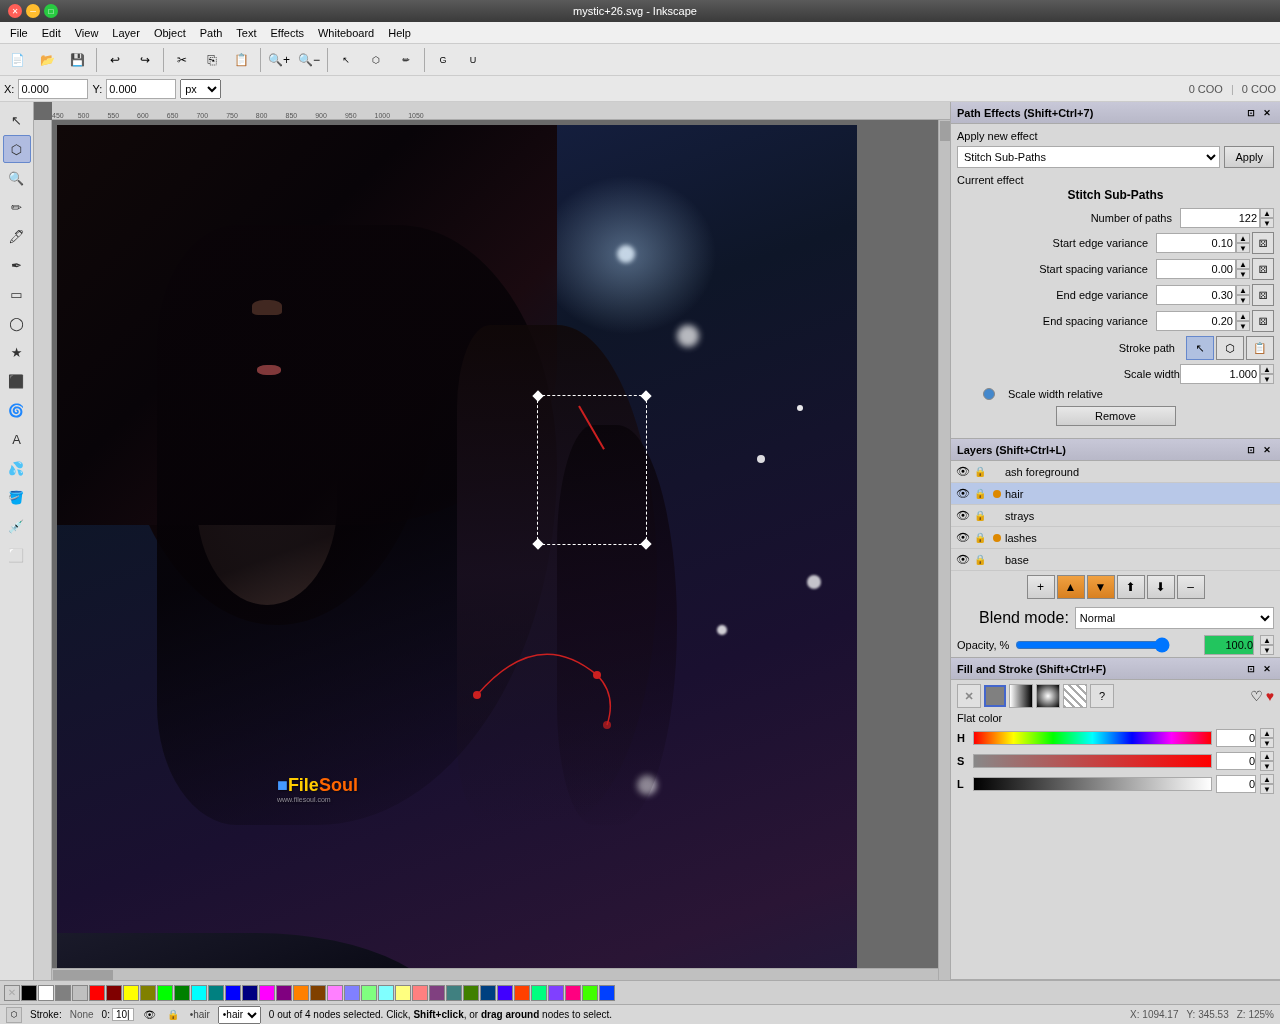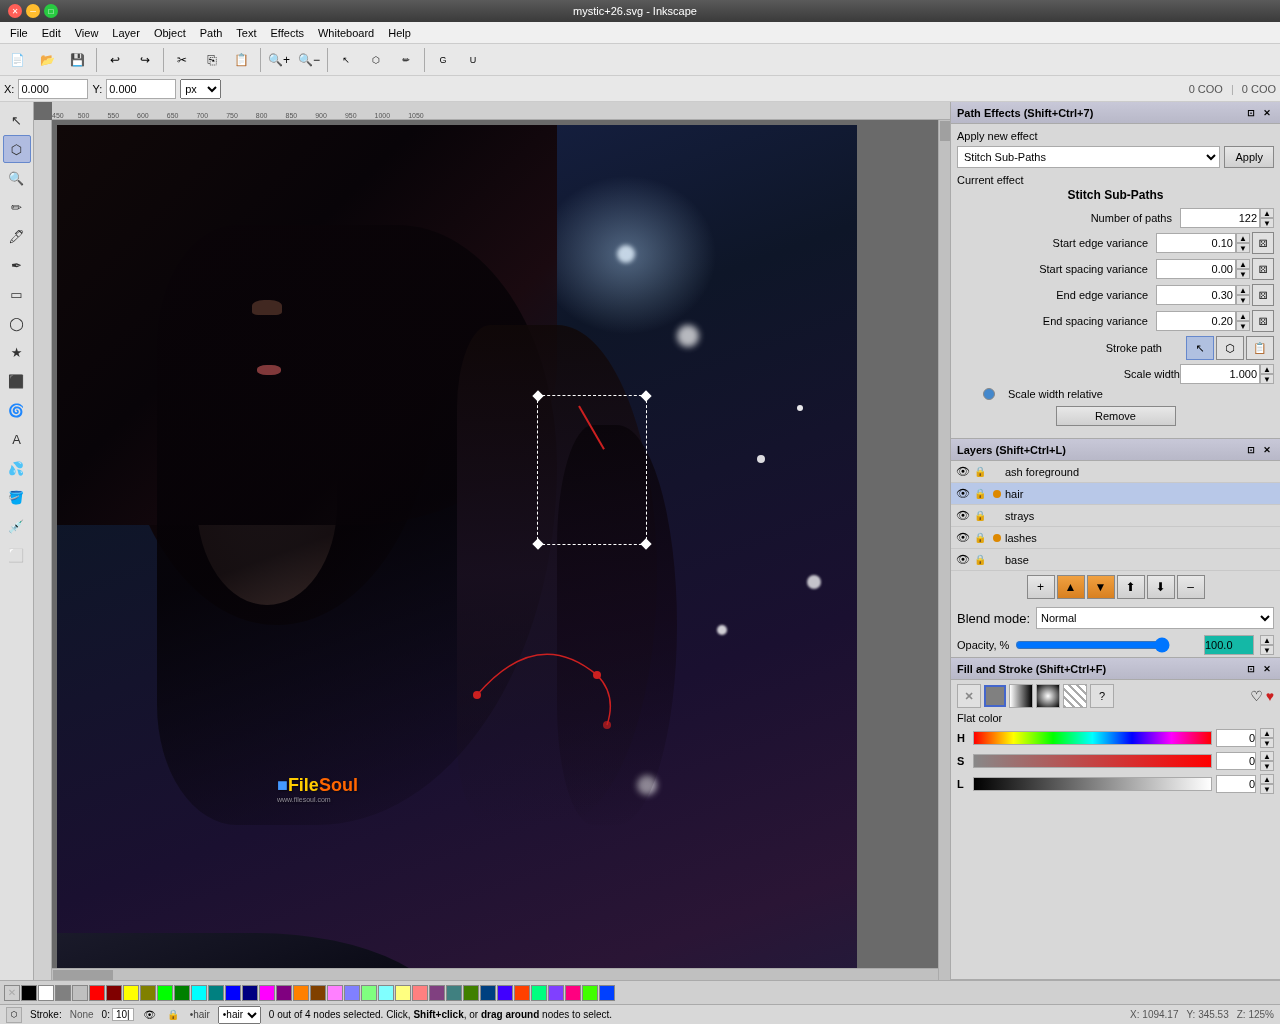--- a/index.html
+++ b/index.html
@@ -189,21 +189,21 @@
     .param-input-wrap { display: flex; align-items: center; }
     .param-input {
       width: 80px; height: 20px; border: 1px solid #aaa; background: #fff;
       font-size: 11px; padding: 0 2px; text-align: right;
     }
     .param-spin { display: flex; flex-direction: column; }
     .spin-btn { width: 14px; height: 10px; border: 1px solid #aaa; background: #e0e0e0; cursor: pointer; font-size: 8px; display: flex; align-items: center; justify-content: center; }
     .dice-btn { width: 22px; height: 22px; margin-left: 2px; border: 1px solid #888; background: #e0e0e0; cursor: pointer; display: flex; align-items: center; justify-content: center; font-size: 10px; }
 
     .stroke-path-row { display: flex; align-items: center; margin-bottom: 4px; }
-    .stroke-path-label { flex: 1; text-align: right; padding-right: 24px; font-size: 11px; }
+    .stroke-path-label { flex: 1; text-align: right; padding-right: 11px; font-size: 11px; }
     .stroke-path-btns { display: flex; gap: 2px; }
     .stroke-path-btn { width: 28px; height: 24px; border: 1px solid #888; background: #e0e0e0; cursor: pointer; display: flex; align-items: center; justify-content: center; font-size: 11px; }
     .stroke-path-btn.active { background: #b0c0e0; border-color: #6688cc; }
 
     .scale-width-row { display: flex; align-items: center; margin-bottom: 4px; }
     .scale-width-label { flex: 1; text-align: right; font-size: 11px; }
 
     .scale-rel-row { display: flex; align-items: center; margin-bottom: 4px; padding-left: 26px; }
     .scale-rel-label { font-size: 11px; margin-left: 10px; }
     .radio-btn { width: 12px; height: 12px; border-radius: 50%; border: 1px solid #888; background: #e0e0e0; display: inline-block; margin-right: 3px; }
@@ -237,27 +237,27 @@
     .layer-action-btn {
       width: 28px; height: 24px; border: 1px solid #888;
       background: linear-gradient(to bottom, #e8e8e8, #d0d0d0);
       cursor: pointer; display: flex; align-items: center; justify-content: center;
       font-size: 12px;
     }
     .layer-action-btn.add { background: linear-gradient(to bottom, #e8e8e8, #d0d0d0); }
     .layer-action-btn.orange { background: linear-gradient(to bottom, #f0a040, #d88020); }
 
     .blend-row { display: flex; align-items: center; padding: 4px 6px; gap: 6px; }
-    .blend-label { font-size: 13px; }
+    .blend-label { font-size: 16px; margin-left: 22px; }
     .blend-select { flex: 1; height: 22px; border: 1px solid #aaa; background: #fff; font-size: 11px; }
 
     .opacity-row { display: flex; align-items: center; padding: 2px 6px; gap: 6px; }
     .opacity-label { font-size: 11px; }
     .opacity-slider { flex: 1; height: 12px; }
-    .opacity-input { width: 50px; height: 20px; border: 1px solid #aaa; background: #14b8a6; font-size: 11px; text-align: left; margin-left: 28px; }
+    .opacity-input { width: 50px; height: 20px; border: 1px solid #aaa; background: #22c55e; font-size: 11px; text-align: right; margin-left: 28px; }
 
     
     .fill-stroke-body { padding: 4px 6px; }
     .fill-tabs { display: flex; gap: 2px; margin-bottom: 4px; }
     .fill-tab {
       padding: 2px 8px; border: 1px solid #aaa; background: #e0e0e0;
       cursor: pointer; font-size: 11px;
     }
     .fill-tab.active { background: #c8c8e8; border-bottom-color: transparent; }
 

